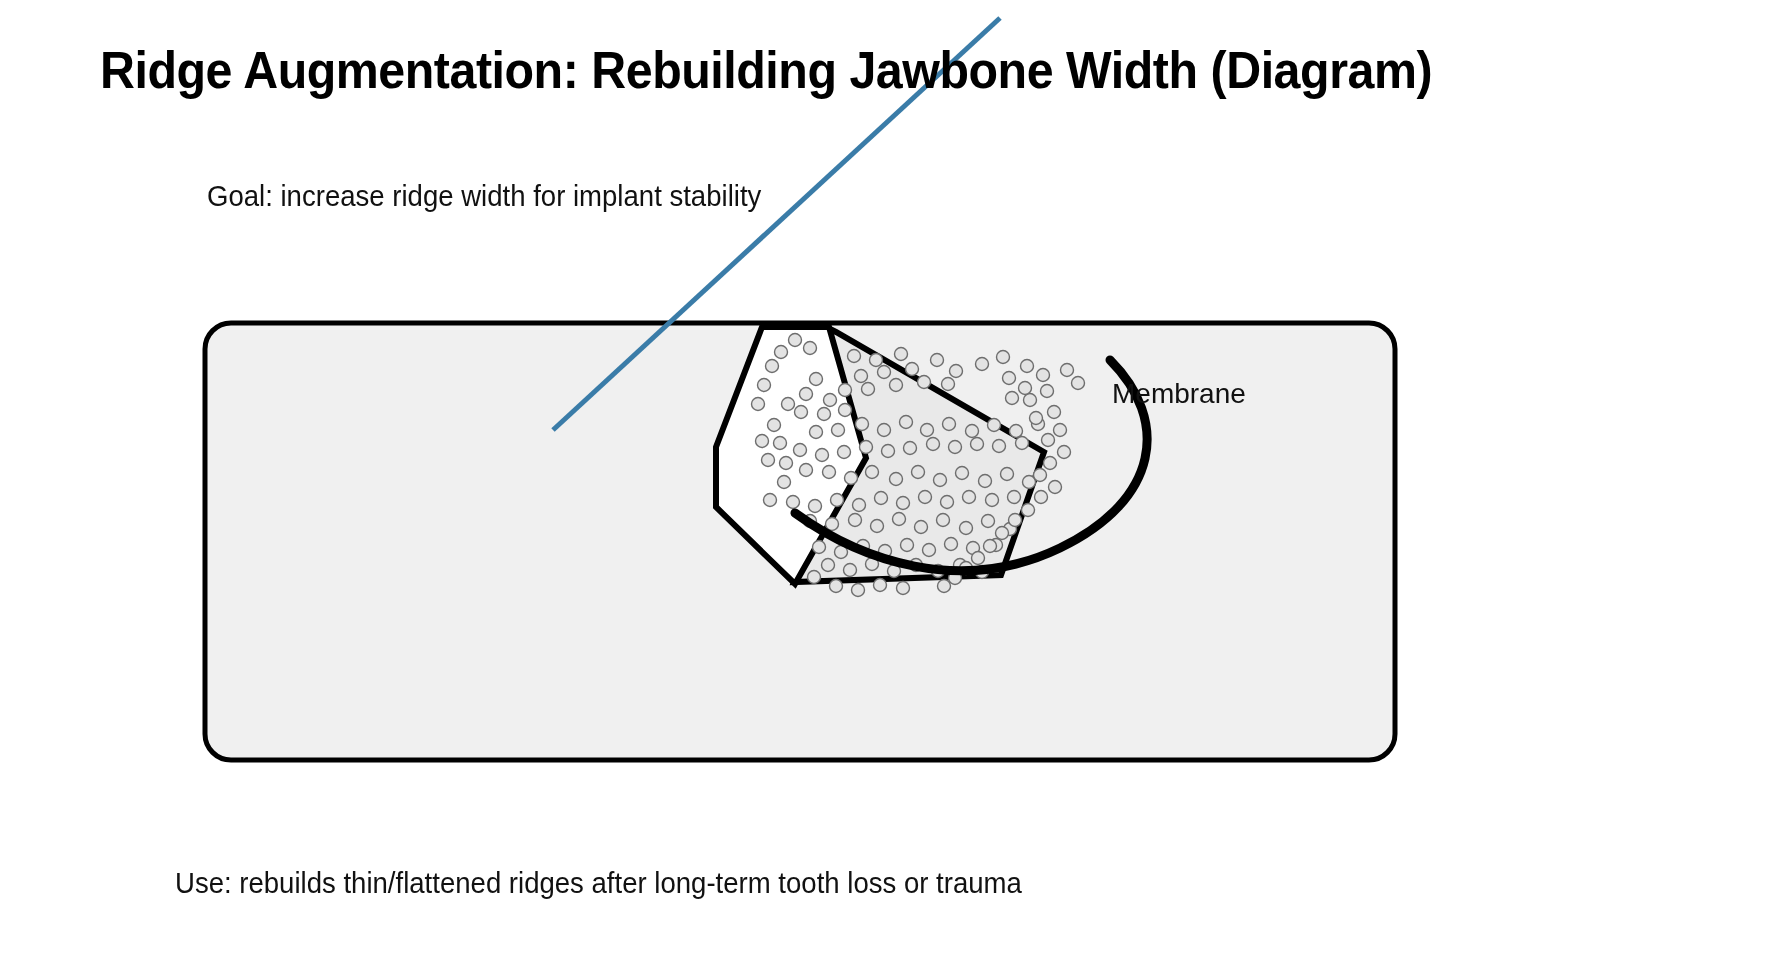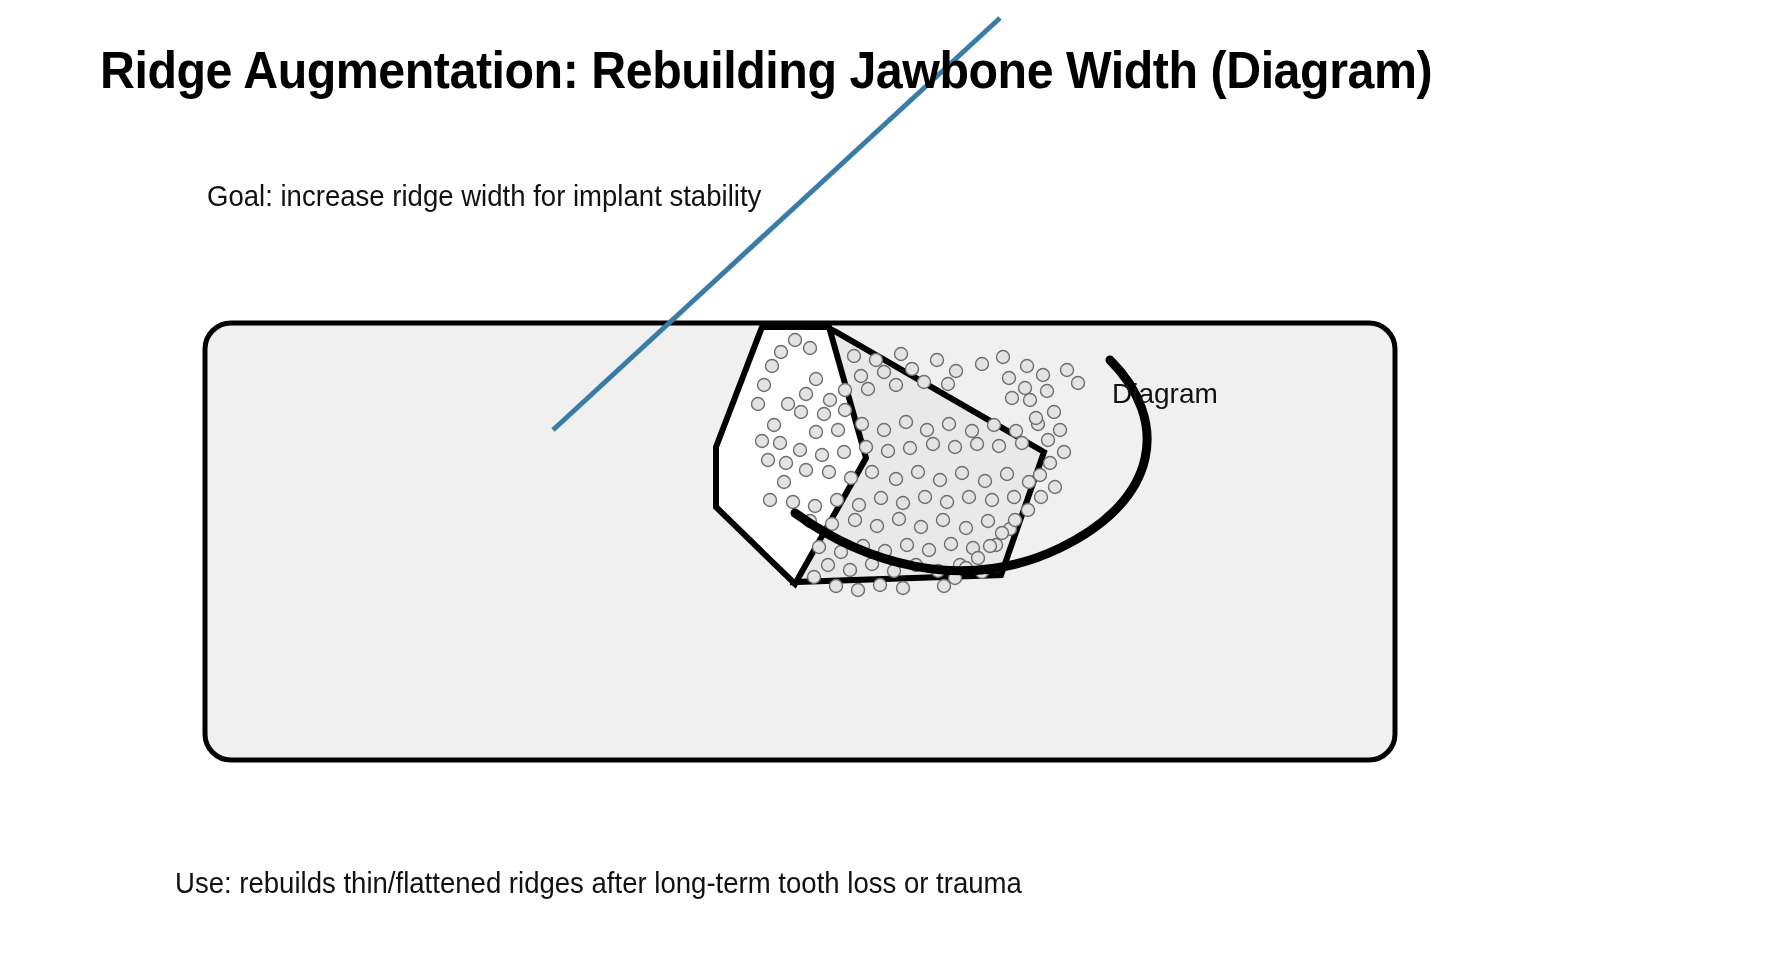--- a/index.html
+++ b/index.html
@@ -234,17 +234,17 @@
 
     <path id="membrane" d="M 1110,360 C 1170,420 1160,500 1060,548 C 960,596 860,560 795,513" fill="none" stroke="#000000" stroke-width="9" stroke-linecap="round"></path>
 
     <line id="accent" x1="553" y1="430" x2="1000" y2="18" stroke="#3a7ca8" stroke-width="5"></line>
   </svg>
 
   <div class="page-title">Ridge Augmentation: Rebuilding Jawbone Width (Diagram)</div>
 
   <div class="goal-text">Goal: increase ridge width for implant stability</div>
 
-  <div class="membrane-label">Diagram</div>
+  <div class="membrane-label">Membrane</div>
 
   <div class="use-text">Use: rebuilds thin/flattened ridges after long-term tooth loss or trauma</div>
 
 </div>
 
 </body></html>

